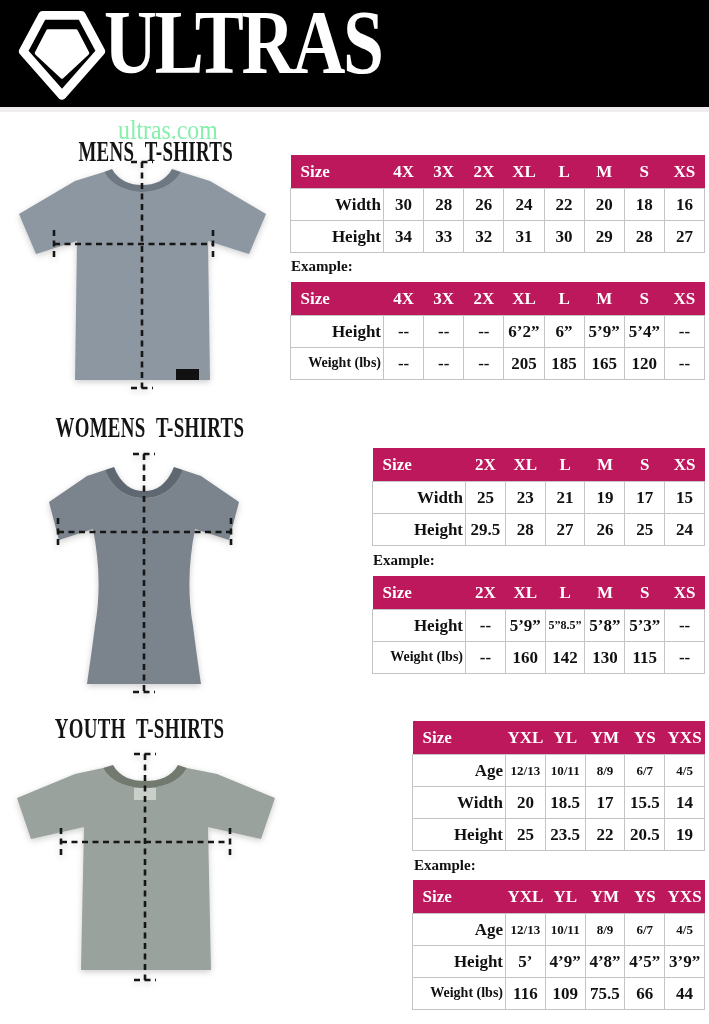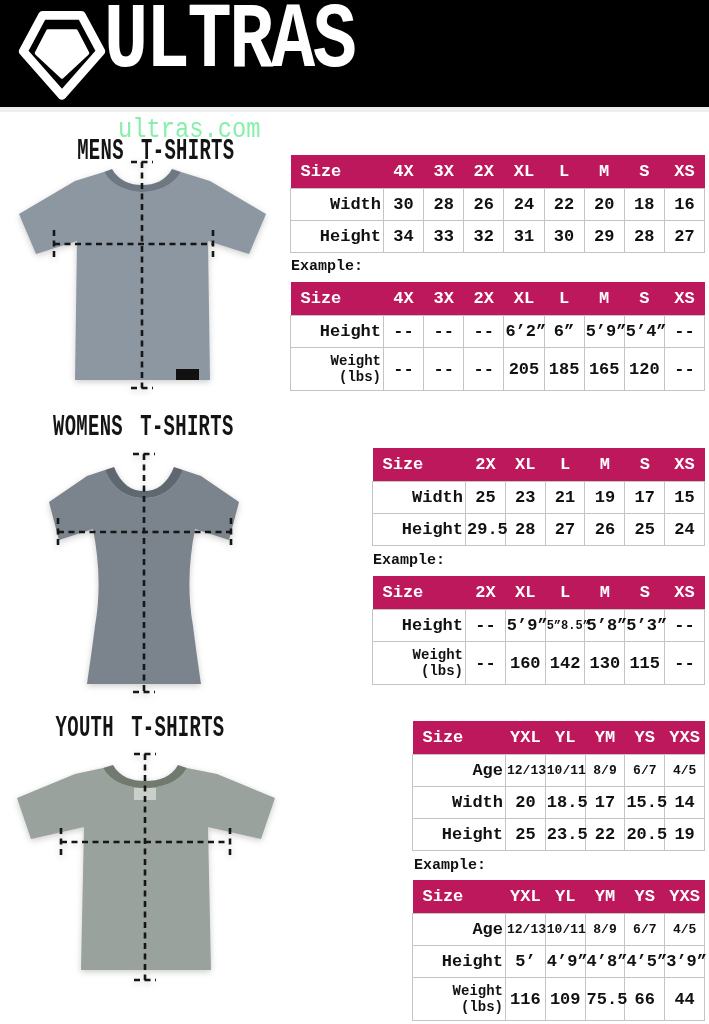--- a/index.html
+++ b/index.html
@@ -1,18 +1,18 @@
 <!DOCTYPE html>
 <html><head>
 <meta charset="utf-8">
 <style>
   html,body { margin:0; padding:0; background:#ffffff; }
   .page {
     position:relative; width:709px; height:1024px; background:#ffffff;
-    font-family:Liberation Mono, monospace; overflow:hidden;
+    font-family:Liberation Serif, serif; overflow:hidden;
   }
 
   
   .hdr { position:absolute; left:0; top:0; width:709px; height:107px;
          background:#000; border-bottom:5px solid #efeded; }
   .logo { position:absolute; left:18px; top:6px; }
   .brand { position:absolute; left:104px; top:2px; height:80px;
            color:#fff; font-weight:bold; font-size:92px; line-height:80px;
            white-space:nowrap; }
   .brand > span { display:inline-block; transform:scaleX(0.80);

